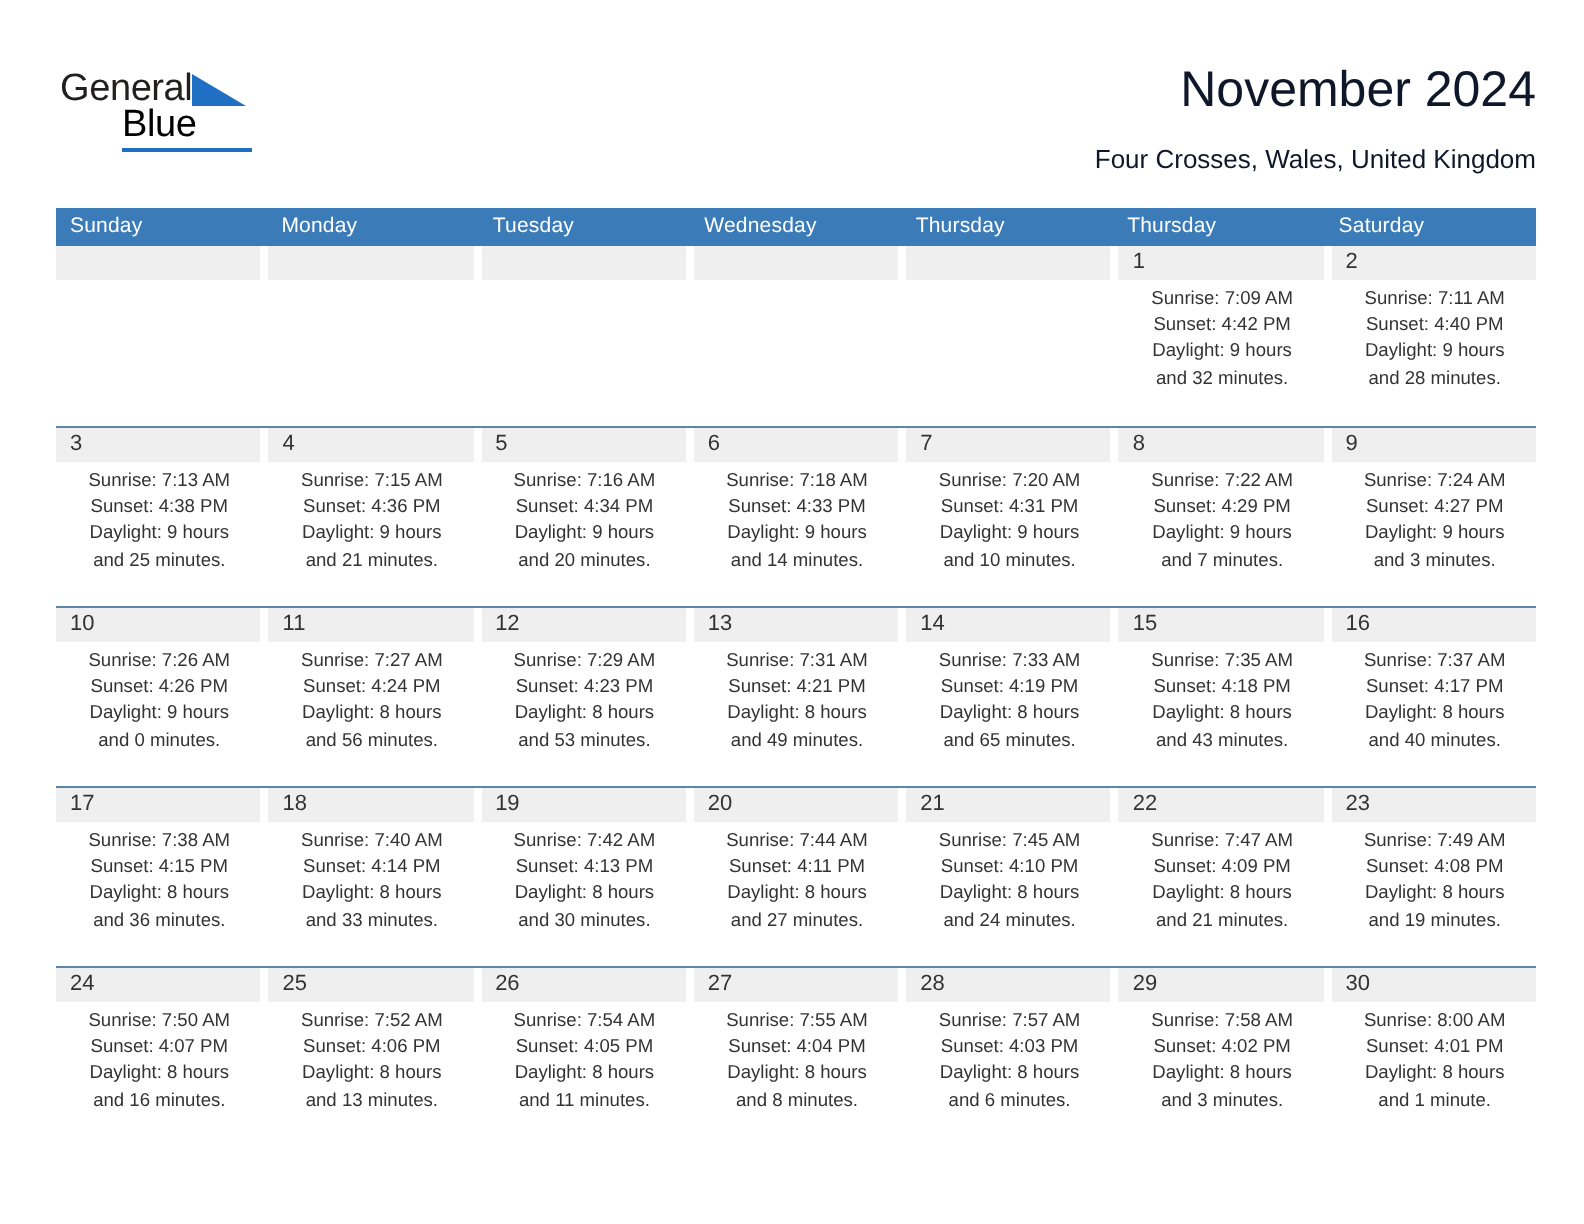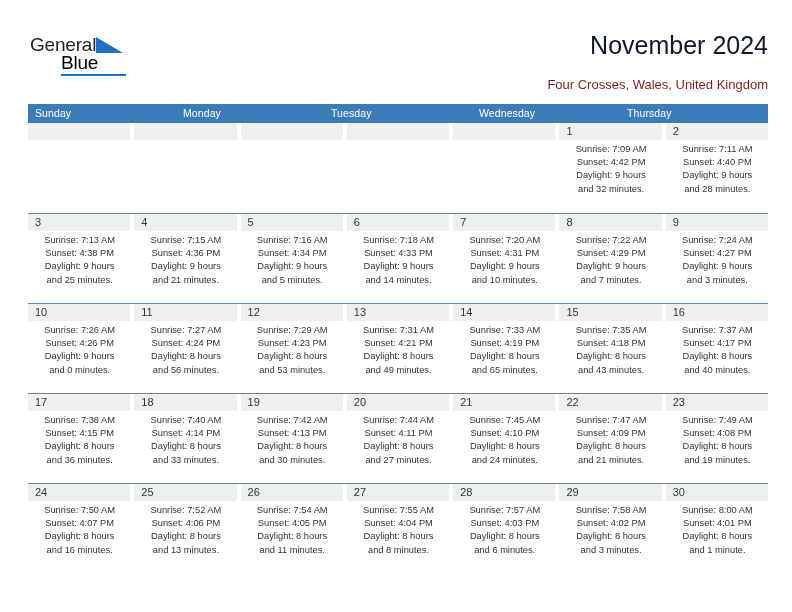--- a/index.html
+++ b/index.html
@@ -78,36 +78,36 @@
   }
   .cal-title {
     font-size: 25px;
     color: #0f172a;
     line-height: 30px;
     font-weight: normal;
     font-family: "Liberation Sans", sans-serif;
   }
   .cal-sub {
     font-size: 13px;
-    color: #7f1d1d;
+    color: #0f172a;
     line-height: 17px;
-    margin-top: 16px;
+    margin-top: 11px;
     font-family: "Liberation Sans", sans-serif;
   }
 
   
   .calendar {
     position: absolute;
     left: 28px;
     top: 104px;
     width: 740px;
   }
   .weekhead {
     display: grid;
-    grid-template-columns: repeat(5, 1fr);
+    grid-template-columns: repeat(7, 1fr);
     background: #3b7cb8;
     height: 19px;
   }
   .weekhead .wh {
     color: #ffffff;
     font-size: 10.5px;
     line-height: 19px;
     padding-left: 7px;
     letter-spacing: 0.1px;
     white-space: nowrap;
@@ -244,21 +244,21 @@
               <div>Daylight: 9 hours</div>
               <div>and 21 minutes.</div>
             </div>
           </div>
           <div class="cell">
             <div class="datenum">5</div>
             <div class="info">
               <div>Sunrise: 7:16 AM</div>
               <div>Sunset: 4:34 PM</div>
               <div>Daylight: 9 hours</div>
-              <div>and 5 minutes.</div>
+              <div>and 20 minutes.</div>
             </div>
           </div>
           <div class="cell">
             <div class="datenum">6</div>
             <div class="info">
               <div>Sunrise: 7:18 AM</div>
               <div>Sunset: 4:33 PM</div>
               <div>Daylight: 9 hours</div>
               <div>and 14 minutes.</div>
             </div>

